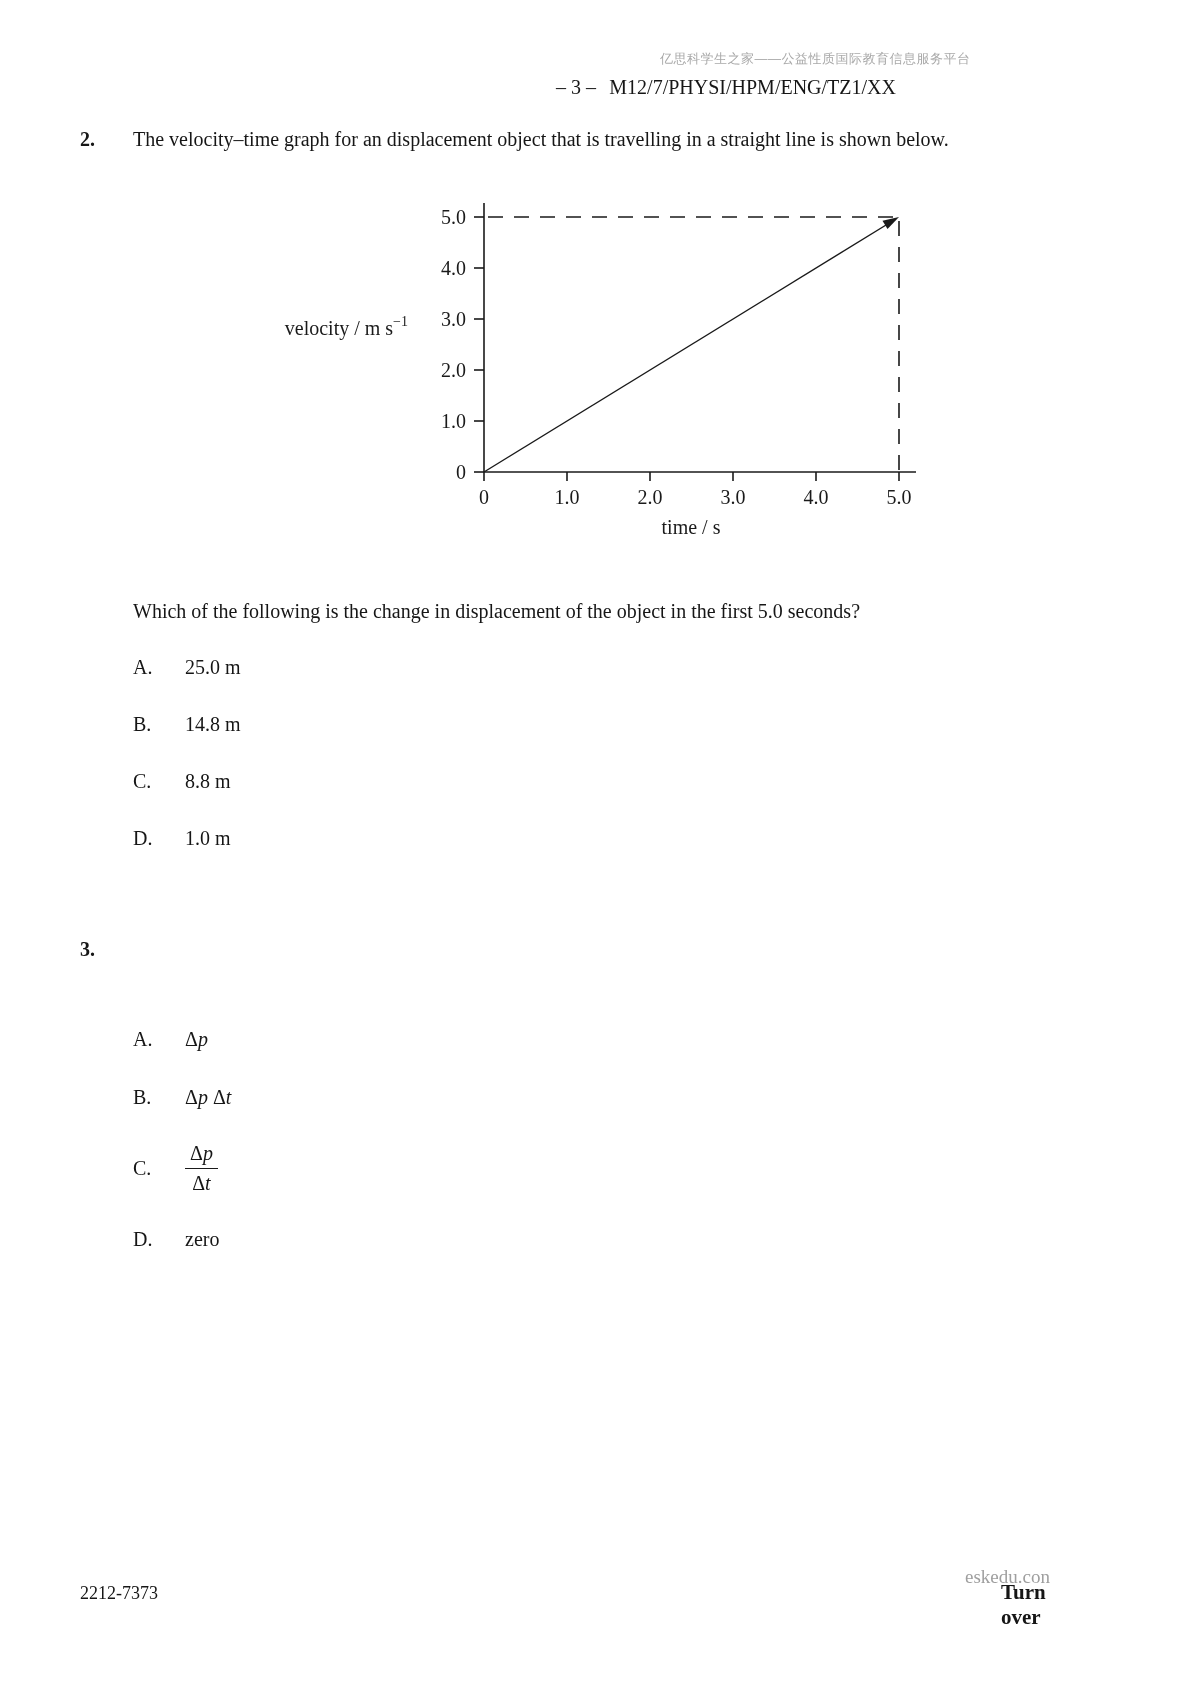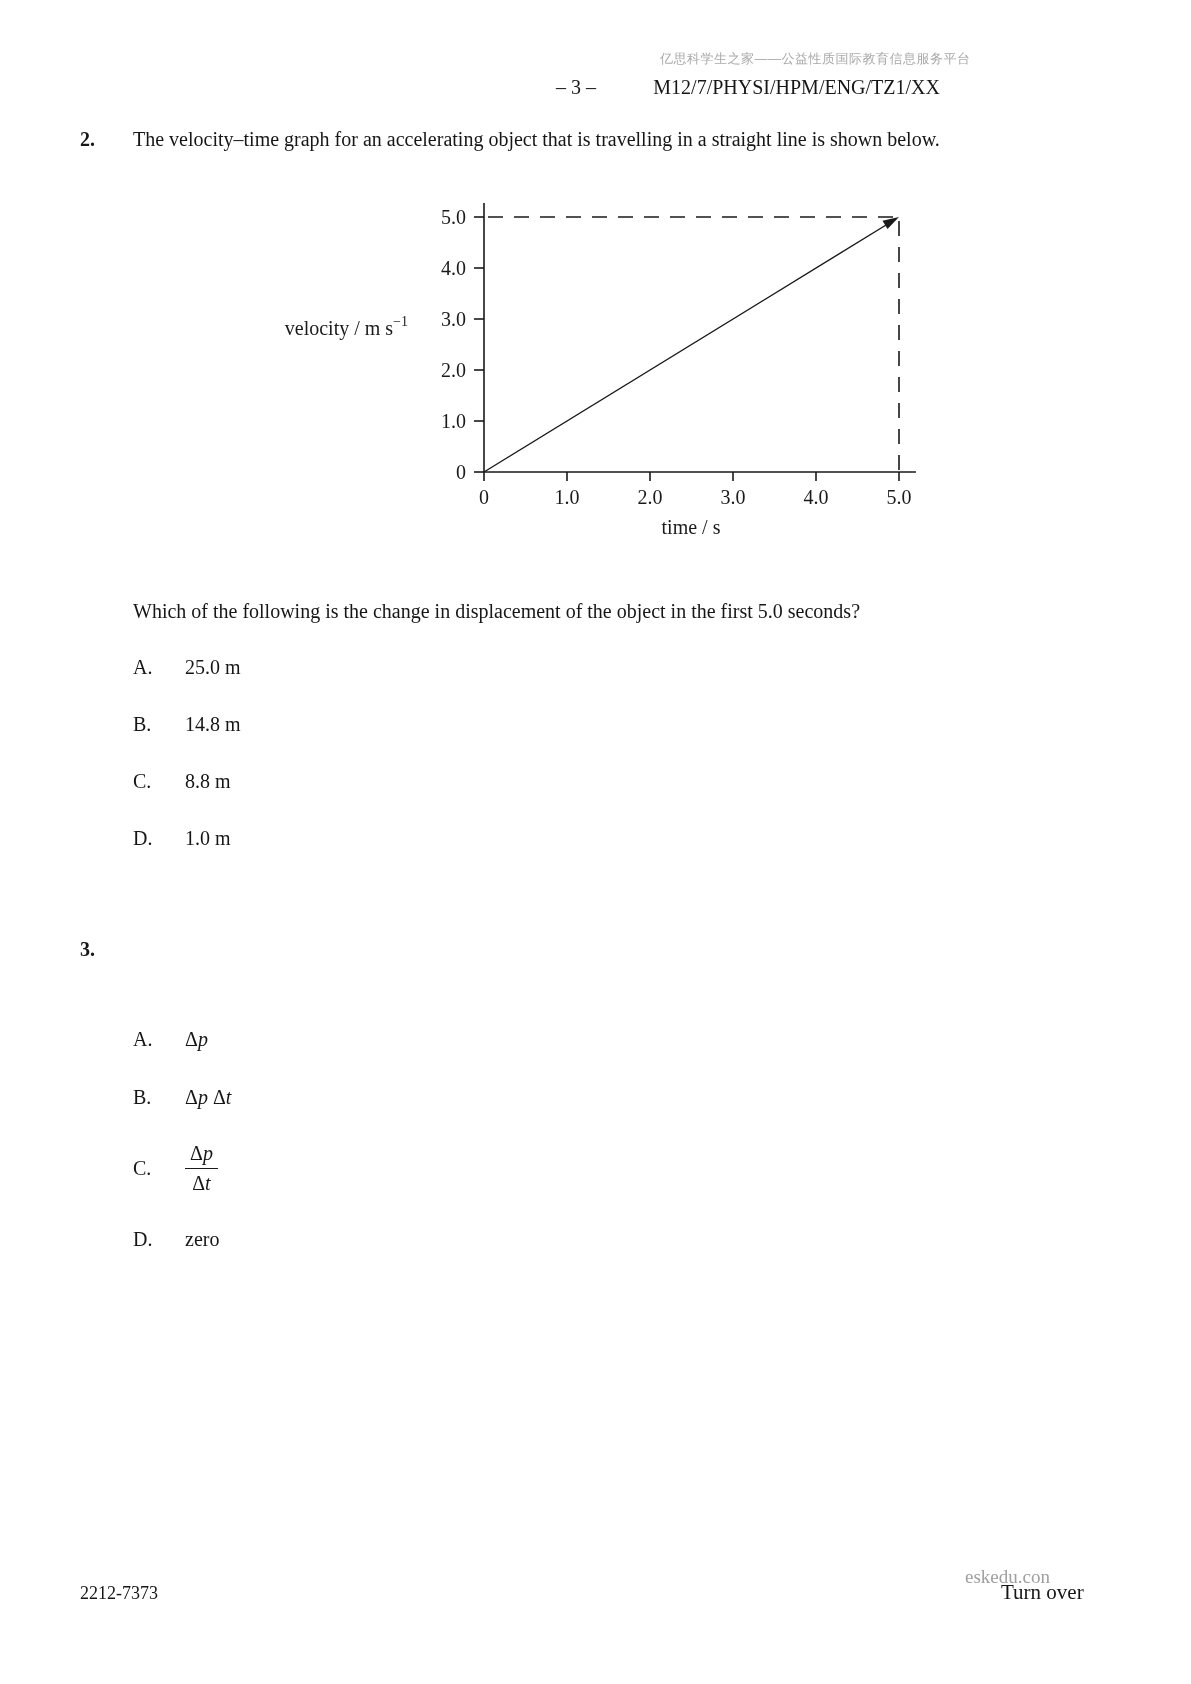--- a/index.html
+++ b/index.html
@@ -1,18 +1,18 @@
 <!DOCTYPE html>
 <html><head>
 <meta charset="utf-8">
 <style>
   html,body { margin:0; padding:0; background:#ffffff; }
   .page {
     position:relative; width:1052px; height:1684px; background:#ffffff;
-    font-family:"Liberation Serif", serif; color:#161616; overflow:hidden;padding-left:44px;
+    font-family:"Liberation Serif", serif; color:#161616; overflow:hidden;
   }
   .abs { position:absolute; }
   .wm-cn { left:660px; top:50px; font-family:"Liberation Sans", sans-serif;
            font-size:13px; color:#a9a9a9; letter-spacing:0.5px; }
   .page-num { left:556px; top:76px; font-size:20px; }
   .exam-code { right:156px; top:76px; font-size:20px; }
   .q-num { font-weight:bold; font-size:20px; }
   .q2-num { left:80px; top:128px; }
   .q2-text { left:133px; top:128px; font-size:20px; white-space:nowrap; }
   .graph-svg { left:258px; top:183px; }
@@ -26,34 +26,34 @@
   .q3-text { left:133px; top:938px; font-size:20px; width:915px; line-height:26px; }
   .q3-opt { left:133px; font-size:20px; display:flex; }
   .q3-a { top:1028px; } .q3-b { top:1086px; } .q3-d { top:1228px; }
   .q3-c { top:1142px; align-items:center; }
   .fraction { display:inline-flex; flex-direction:column; text-align:center; }
   .fraction .num { padding:0 5px 3px; border-bottom:1.6px solid #1a1a1a; }
   .fraction .den { padding:3px 5px 0; }
   .doc-code { left:80px; top:1583px; font-size:18px; }
   .wm-site { left:965px; top:1566px; font-family:Liberation Serif, serif;
              font-size:19px; color:#9f9f9f; }
-  .turn-over { left:1001px; top:1580px; font-size:21px; font-weight:normal; }
+  .turn-over { left:1001px; top:1580px; font-size:21px; font-weight:bold; }
   i { font-style:italic; }
 </style>
 </head>
 <body>
 
 <div class="page">
 
   <div class="abs wm-cn">亿思科学生之家——公益性质国际教育信息服务平台</div>
   <div class="abs page-num">– 3 –</div>
   <div class="abs exam-code">M12/7/PHYSI/HPM/ENG/TZ1/XX</div>
 
   <div class="abs q-num q2-num">2.</div>
-  <div class="abs q2-text">The velocity–time graph for an accelerating object that is travelling in a straight line is shown below.</div>
+  <div class="abs q2-text">The velocity–time graph for an displacement object that is travelling in a straight line is shown below.</div>
 
   <svg class="abs graph-svg" width="690" height="370" viewBox="0 0 690 370">
 
     <line x1="226" y1="20" x2="226" y2="289" stroke="#1a1a1a" stroke-width="1.6"></line>
     <line x1="226" y1="289" x2="658" y2="289" stroke="#1a1a1a" stroke-width="1.6"></line>
 
     <g stroke="#1a1a1a" stroke-width="1.6">
       <line x1="216" y1="34" x2="226" y2="34"></line>
       <line x1="216" y1="85" x2="226" y2="85"></line>
       <line x1="216" y1="136" x2="226" y2="136"></line>

